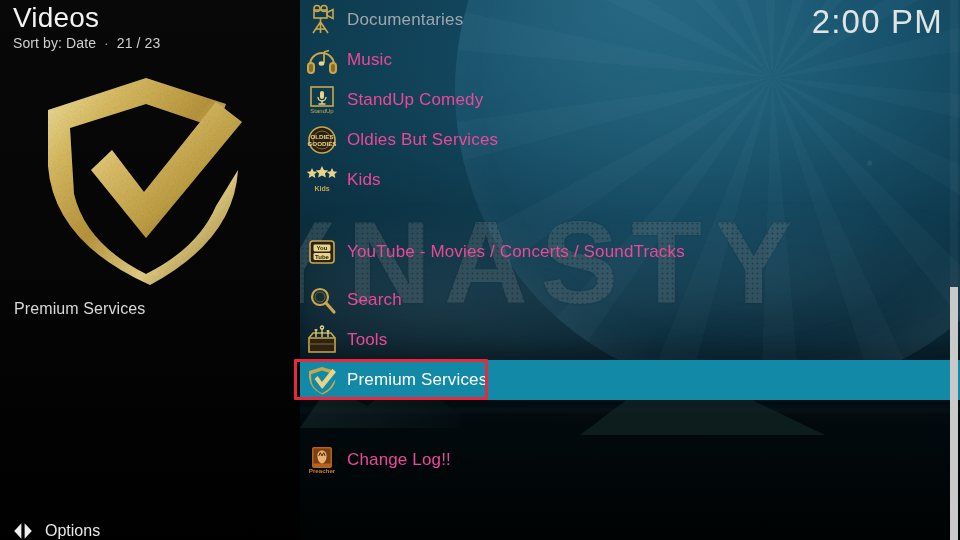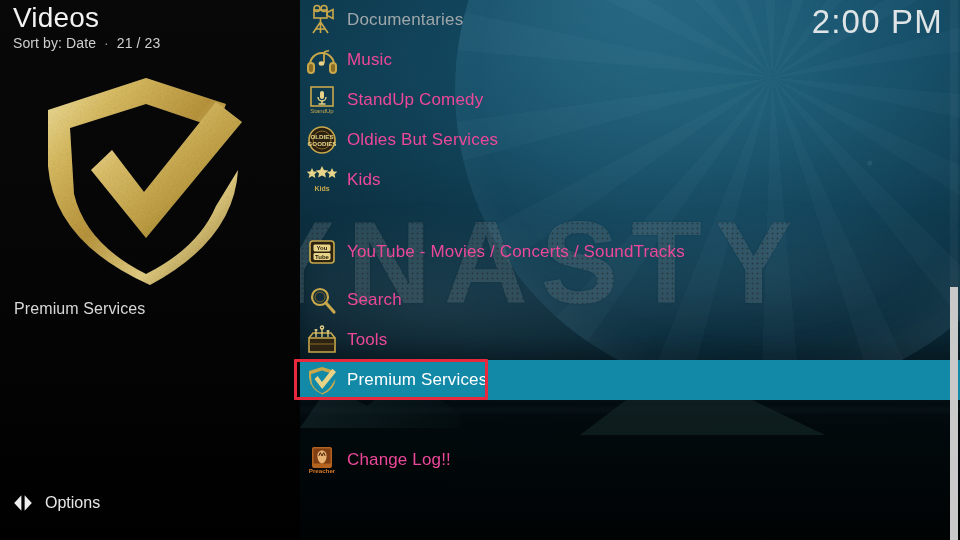--- a/index.html
+++ b/index.html
@@ -115,21 +115,21 @@
   #thumb svg { width:100%; height:100%; display:block; }
 
   #thumb-label {
     position:absolute; left:14px; top:300px;
     font-size:16px; color:#d8d8d8; letter-spacing:0.1px;
   }
 
   
   #options-bar {
     position:absolute; left:0; bottom:0; width:300px; height:46px;
-    display:flex; align-items:flex-start; padding-left:13px; gap:12px;
+    display:flex; align-items:flex-end; padding-left:13px; gap:12px;
   }
   #options-icon { width:20px; height:18px; flex:0 0 auto; }
   #options-label { font-size:16px; color:#e6e6e6; }
 
   
   #clock {
     position:absolute; right:17px; top:3px; z-index:4;
     font-size:33px; font-weight:300; color:#dfe4e6;
     letter-spacing:1.2px; line-height:38px;
   }

